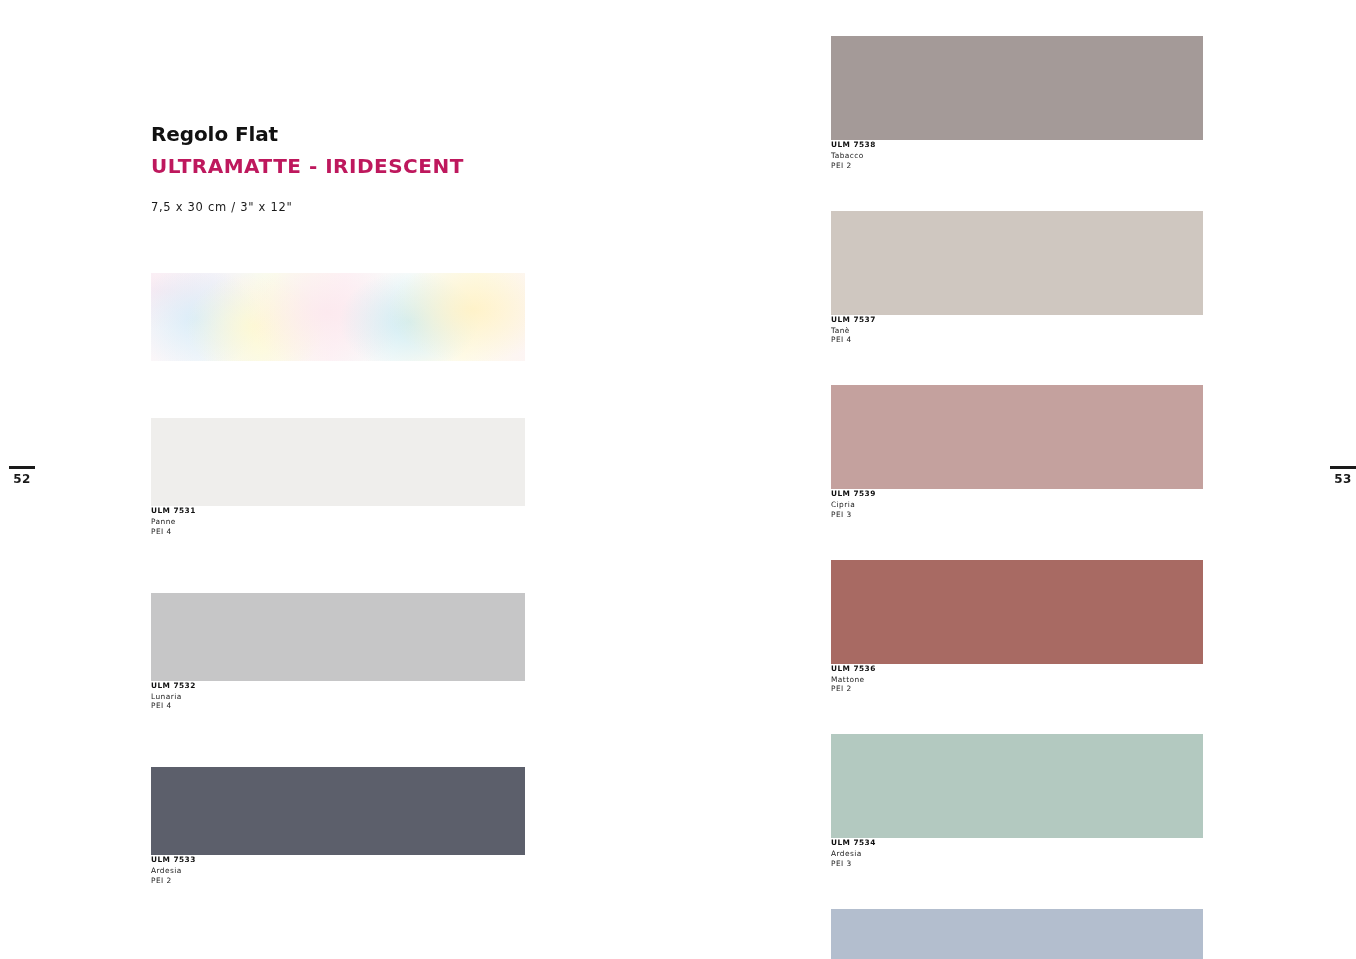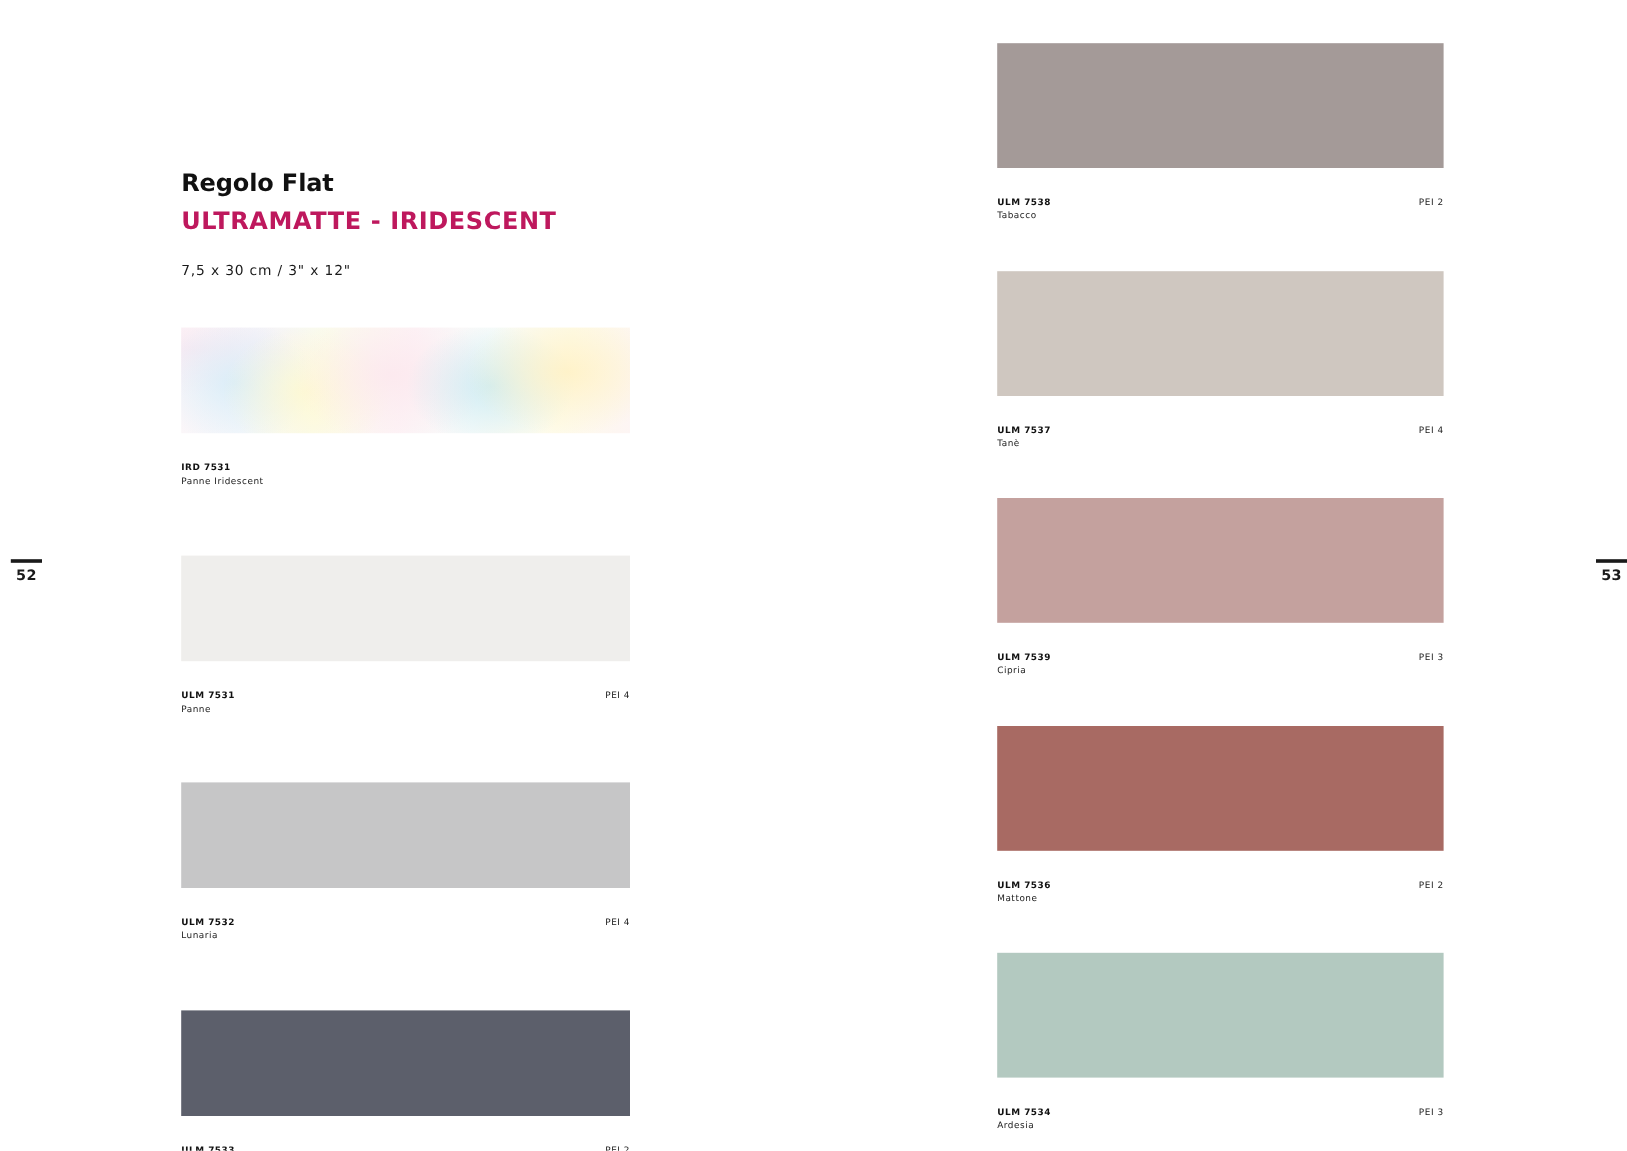--- a/index.html
+++ b/index.html
@@ -37,21 +37,20 @@
     letter-spacing: 0.3px;
     line-height: 13px;
   }
 
   
   .header-block {
     position: absolute;
     left: 151px;
     top: 122px;
     width: 560px;
-    margin-top: 18px;
   }
   .title-main {
     font-size: 20px;
     font-weight: bold;
     letter-spacing: -0.1px;
     line-height: 24px;
     color: #111111;
     margin: 0;
   }
   .title-sub {
@@ -84,21 +83,22 @@
     height: 88px;
     display: block;
   }
   .column.left .swatch-chip  { height: 88px; }
   .column.right .swatch-chip { height: 104px; }
 
   .swatch-caption {
     display: flex;
     justify-content: space-between;
     align-items: flex-start;
-    padding-top: 24px;
+    padding-top: 0;
+    flex-direction: column;
   }
   .caption-left {
     line-height: 9.5px;
   }
   .swatch-code {
     font-size: 7.4px;
     font-weight: bold;
     letter-spacing: 0.45px;
     color: #111111;
     display: block;
@@ -153,27 +153,20 @@
 
 <div class="header-block">
   <h1 class="title-main">Regolo Flat</h1>
   <h2 class="title-sub">ULTRAMATTE - IRIDESCENT</h2>
   <p class="size-note">7,5 x 30 cm / 3" x 12"</p>
 </div>
 
 <div class="column left" id="col-left">
     <div class="swatch-item">
       <div class="swatch-chip chip-iridescent"></div>
-      <div class="swatch-caption">
-        <div class="caption-left">
-          <span class="swatch-code">IRD 7531</span>
-          <span class="swatch-name">Panne Iridescent</span>
-        </div>
-        <div class="swatch-pei"></div>
-      </div>
     </div>
     <div class="swatch-item">
       <div class="swatch-chip" style="background: rgb(239, 238, 236);"></div>
       <div class="swatch-caption">
         <div class="caption-left">
           <span class="swatch-code">ULM 7531</span>
           <span class="swatch-name">Panne</span>
         </div>
         <div class="swatch-pei">PEI 4</div>
       </div>

